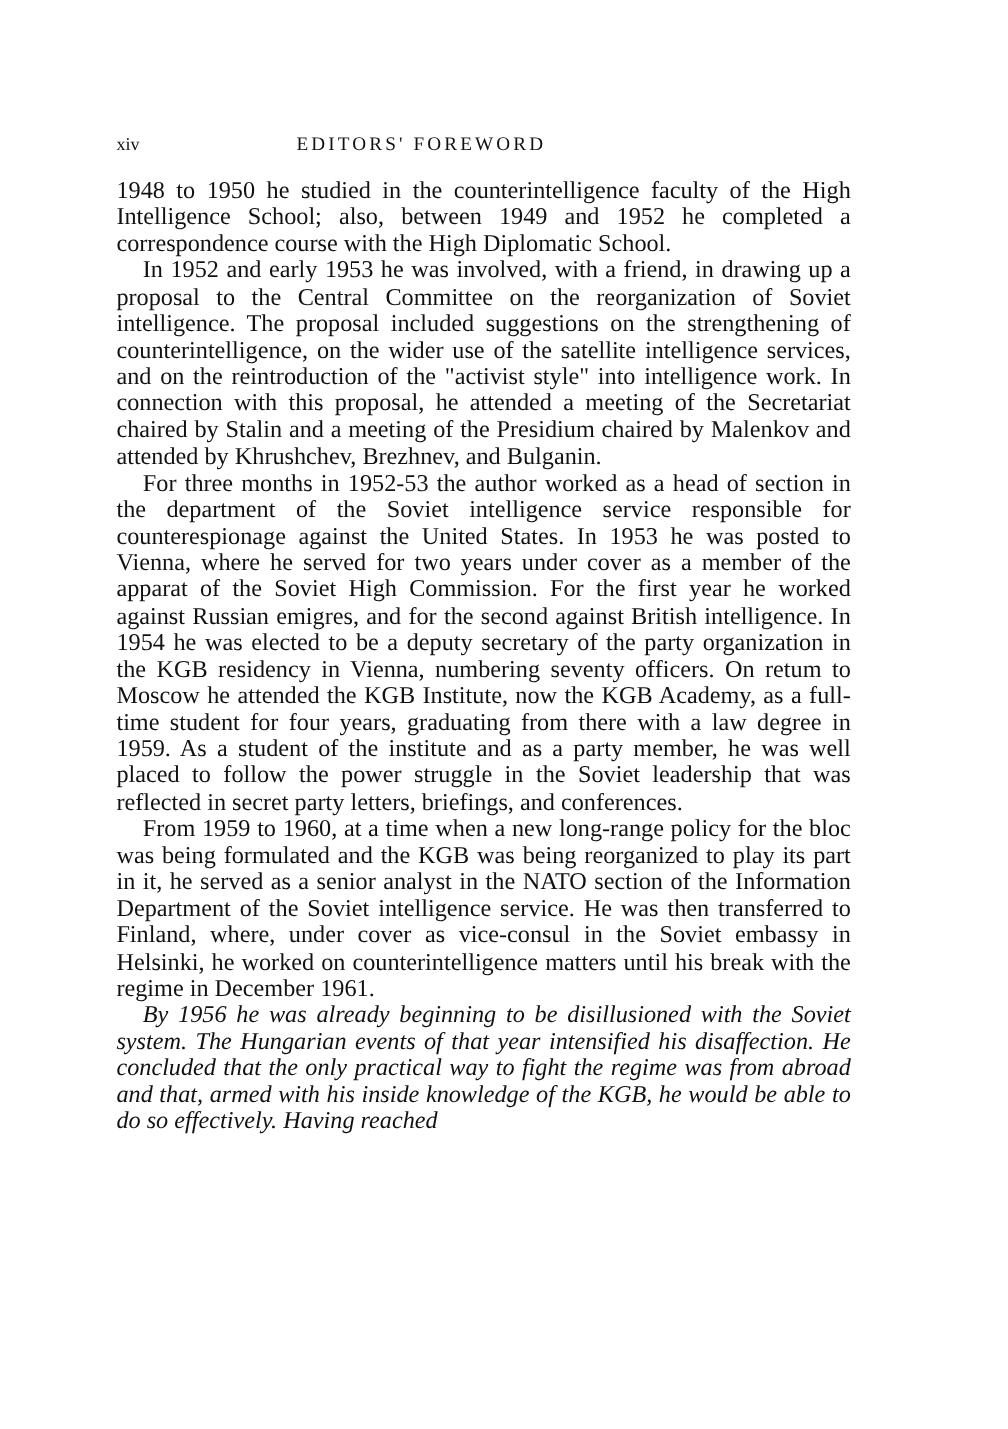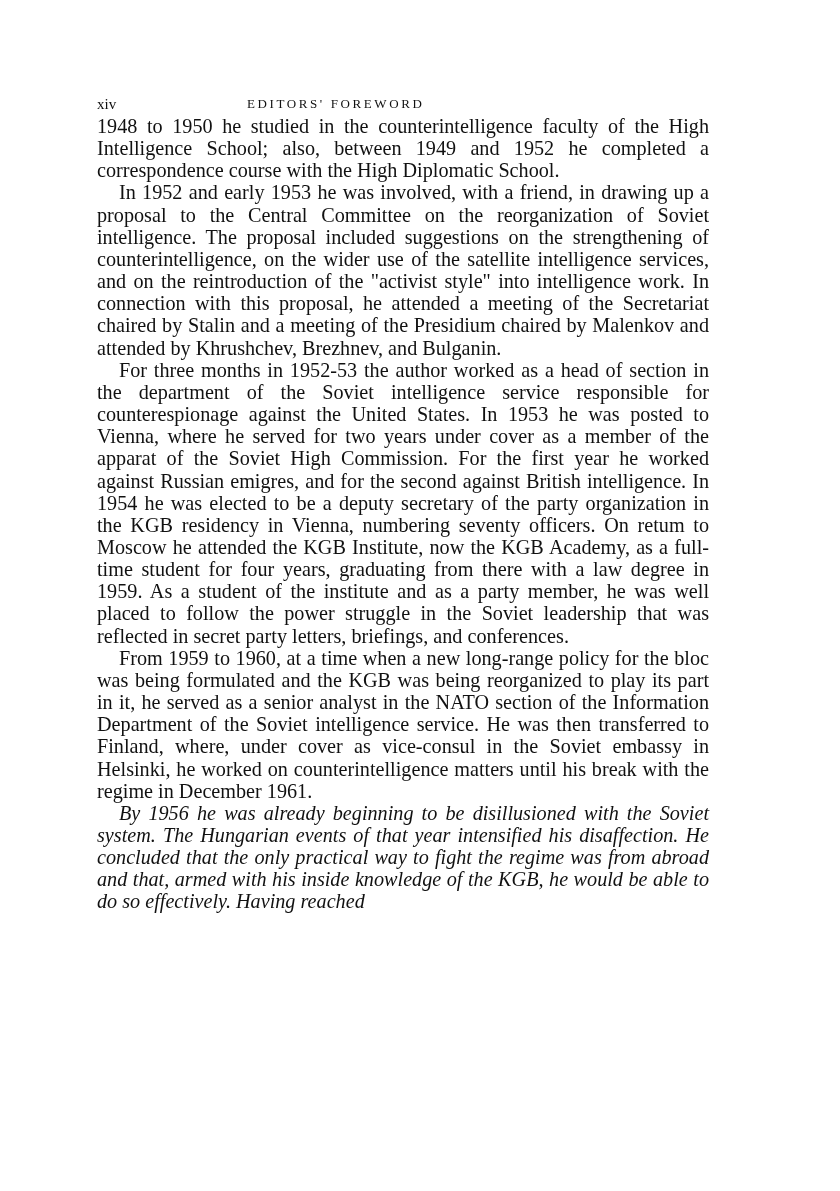--- a/index.html
+++ b/index.html
@@ -11,46 +11,46 @@
       width: 840px;
       height: 1191px;
       position: relative;
       overflow: hidden;
       color: #111111;
       font-family: "Liberation Serif", "DejaVu Serif", serif;
     }
     .page {
       position: absolute;
       left: 97px;
-      top: 93px;
+      top: 110px;
       width: 612px;
     }
     .running-head {
       position: relative;
       height: 22px;
       font-size: 15px;
       line-height: 22px;
     }
     .folio {
       position: absolute;
       left: 0;
       top: 0;
     }
     .head-title {
       position: absolute;
       left: 150px;
       top: 0;
       letter-spacing: 2.6px;
-      font-size: 13px;
+      font-size: 16px;
     }
     .body-text {
       font-size: 20.2px;
       line-height: 22.15px;
       text-align: justify;
-      margin-top: 0px;
+      margin-top: 16px;
     }
     .para {
       margin: 0;
       text-indent: 22px;
     }
     .para.first {
       text-indent: 0;
     }
     .para.last {
       text-align-last: left;

